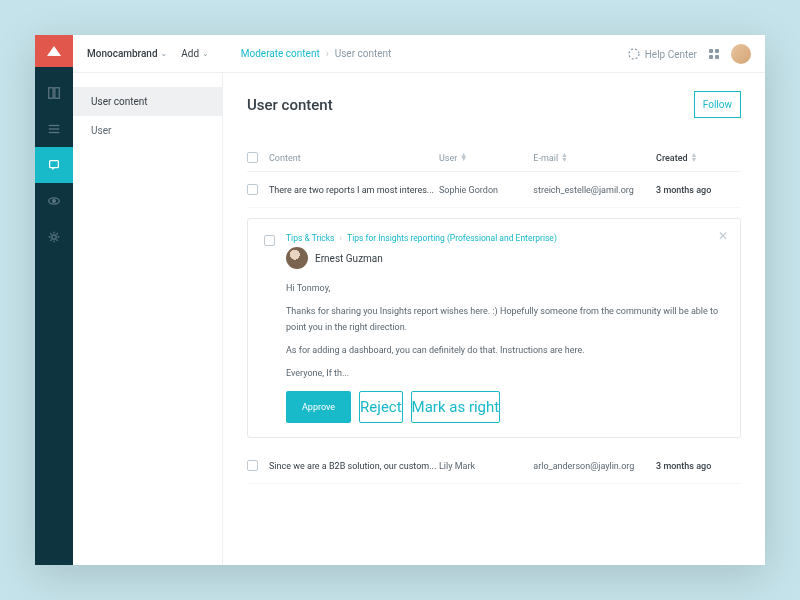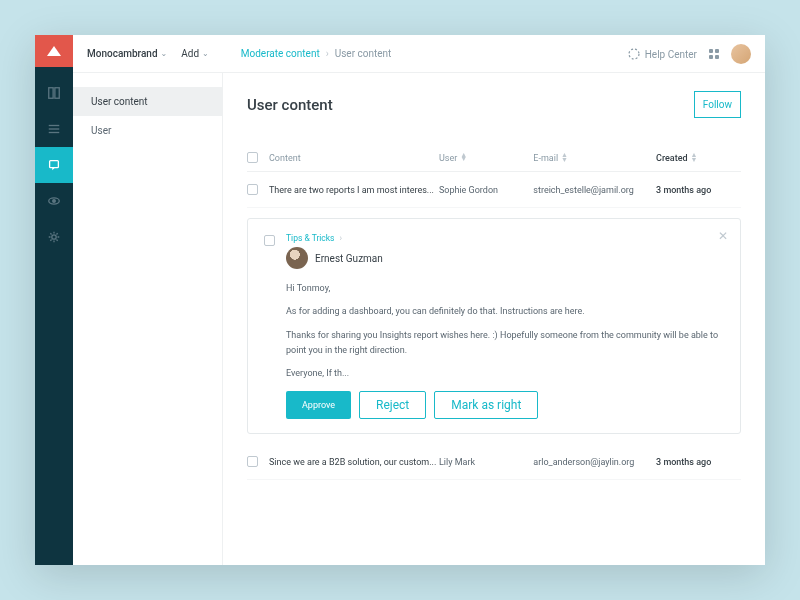--- a/index.html
+++ b/index.html
@@ -49,21 +49,21 @@
 .card-body{flex:1}
 .card-close{position:absolute;top:10px;right:12px;color:#c0c9d0;font-size:12px;cursor:pointer}
 .card-bc{font-size:8.5px;color:#18b9c9;display:flex;gap:5px;margin-bottom:4px}
 .card-bc .sep{color:#c0c9d0}
 .card-user{display:flex;align-items:center;gap:7px;margin-bottom:12px}
 .card-avatar{width:22px;height:22px;border-radius:50%;background:radial-gradient(circle at 40% 35%,#e8d4c0 25%,#7a6450 26%)}
 .card-username{font-size:10px;color:#374047}
 .card-text{font-size:9px;color:#5a6670;line-height:1.7;margin-bottom:8px}
 .card-actions{display:flex;gap:8px;margin-top:10px}
 .btn-primary{background:#18b9c9;color:#fff;border:none;padding:6px 16px;font-size:9px;border-radius:2px;cursor:pointer}
-.btn-outline{background:#fff;color:#18b9c9;border:1px solid #18b9c9;padding:6px 16px;font-size:12px;border-radius:2px;cursor:pointer}
+.btn-outline{background:#fff;color:#18b9c9;border:1px solid #18b9c9;padding:6px 0;font-size:15px;border-radius:2px;cursor:pointer}
 </style>
 </head>
 <body>
 
 <div class="app">
   <div class="rail">
     <div class="rail-logo">
       <svg viewBox="0 0 14 10">
           <path d="M7 0 L14 10 L0 10 Z" fill="#fff"></path>
         </svg>
@@ -178,28 +178,29 @@
 
         <div class="card">
           <div class="card-check">
               <div class="checkbox"></div>
             </div>
           <div class="card-body">
             <div class="card-close">✕</div>
             <div class="card-bc">
               <span>Tips &amp; Tricks</span>
               <span class="sep">›</span>
+              <span>Tips for Insights reporting (Professional and Enterprise)</span>
             </div>
             <div class="card-user">
               <div class="card-avatar"></div>
               <div class="card-username">Ernest Guzman</div>
             </div>
             <div class="card-text">Hi Tonmoy,</div>
+            <div class="card-text">Thanks for sharing you Insights report wishes here. :) Hopefully someone from the community will be able to point you in the right direction.</div>
             <div class="card-text">As for adding a dashboard, you can definitely do that. Instructions are here.</div>
-            <div class="card-text">Thanks for sharing you Insights report wishes here. :) Hopefully someone from the community will be able to point you in the right direction.</div>
             <div class="card-text">Everyone, If th...</div>
             <div class="card-actions">
               <button class="btn-primary">Approve</button>
               <button class="btn-outline">Reject</button>
               <button class="btn-outline">Mark as right</button>
             </div>
           </div>
         </div>
 
         <div class="row">

